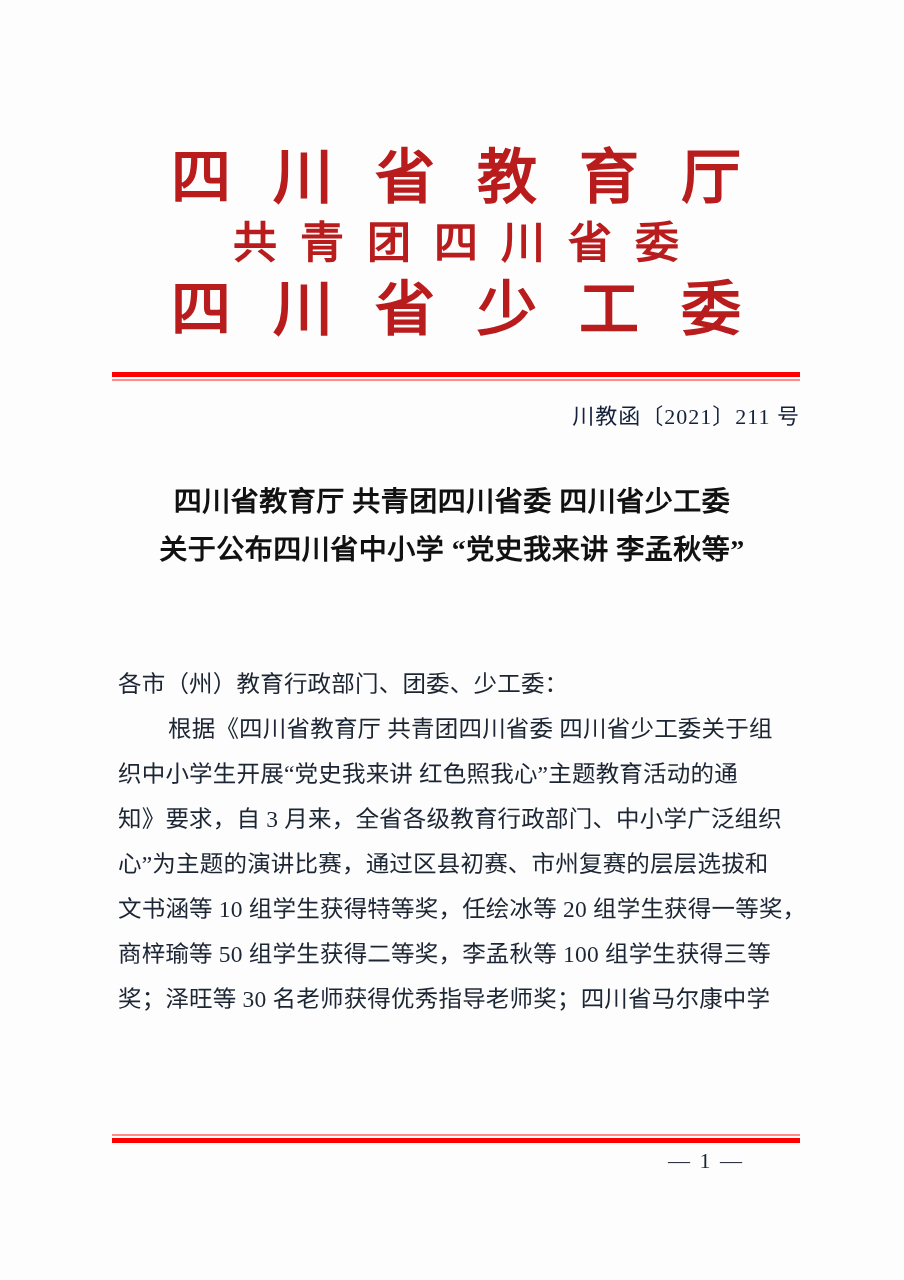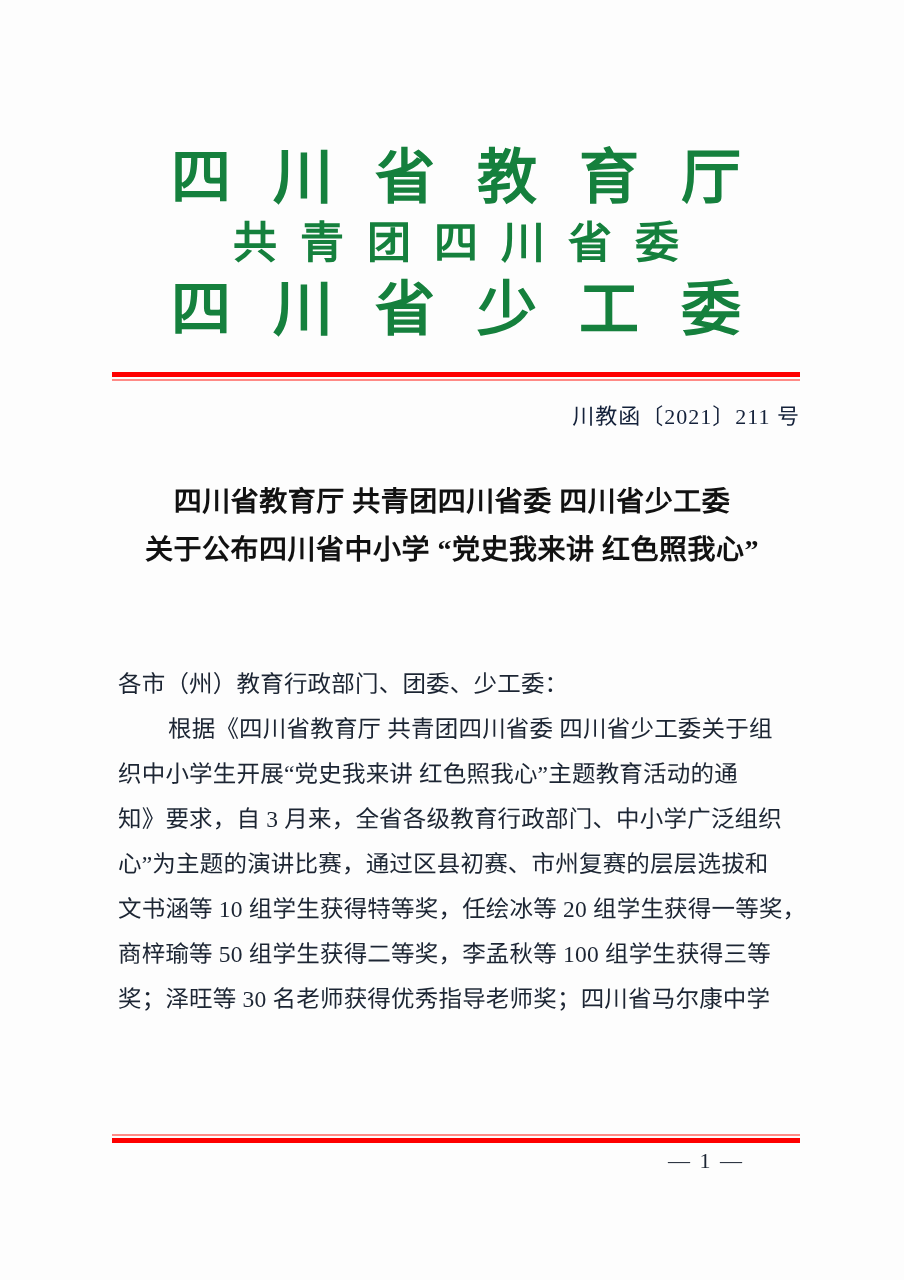--- a/index.html
+++ b/index.html
@@ -27,21 +27,21 @@
 
   
   .letterhead {
     position: absolute;
     left: 112px;
     top: 148px;
     width: 688px;
   }
 
   .letterhead-line {
-    color: #15803d;
+    color: #b91c1c;
     font-family: "Liberation Serif", "DejaVu Serif", serif;
     font-weight: 700;
     text-align: center;
     white-space: nowrap;
     line-height: 1.0;
     margin: 0;
   }
 
   .lh-1 {
     font-size: 60px;
@@ -187,21 +187,21 @@
   <div class="rule-header">
     <div class="bar-thick"></div>
     <div class="bar-gap"></div>
     <div class="bar-thin"></div>
   </div>
 
   <div class="doc-number">川教函〔2021〕211 号</div>
 
   <div class="title-block">
     <div class="title-line">四川省教育厅 共青团四川省委 四川省少工委</div>
-    <div class="title-line">关于公布四川省中小学 “党史我来讲 红色照我心”</div>
+    <div class="title-line">关于公布四川省中小学 “党史我来讲 李孟秋等”</div>
   </div>
 
   <div class="body-block">
     <div class="body-line">各市（州）教育行政部门、团委、少工委：</div>
     <div class="body-line indent">根据《四川省教育厅 共青团四川省委 四川省少工委关于组</div>
     <div class="body-line">织中小学生开展“党史我来讲 红色照我心”主题教育活动的通</div>
     <div class="body-line">知》要求，自 3 月来，全省各级教育行政部门、中小学广泛组织</div>
     <div class="body-line">心”为主题的演讲比赛，通过区县初赛、市州复赛的层层选拔和</div>
     <div class="body-line">文书涵等 10 组学生获得特等奖，任绘冰等 20 组学生获得一等奖，</div>
     <div class="body-line">商梓瑜等 50 组学生获得二等奖，李孟秋等 100 组学生获得三等</div>

